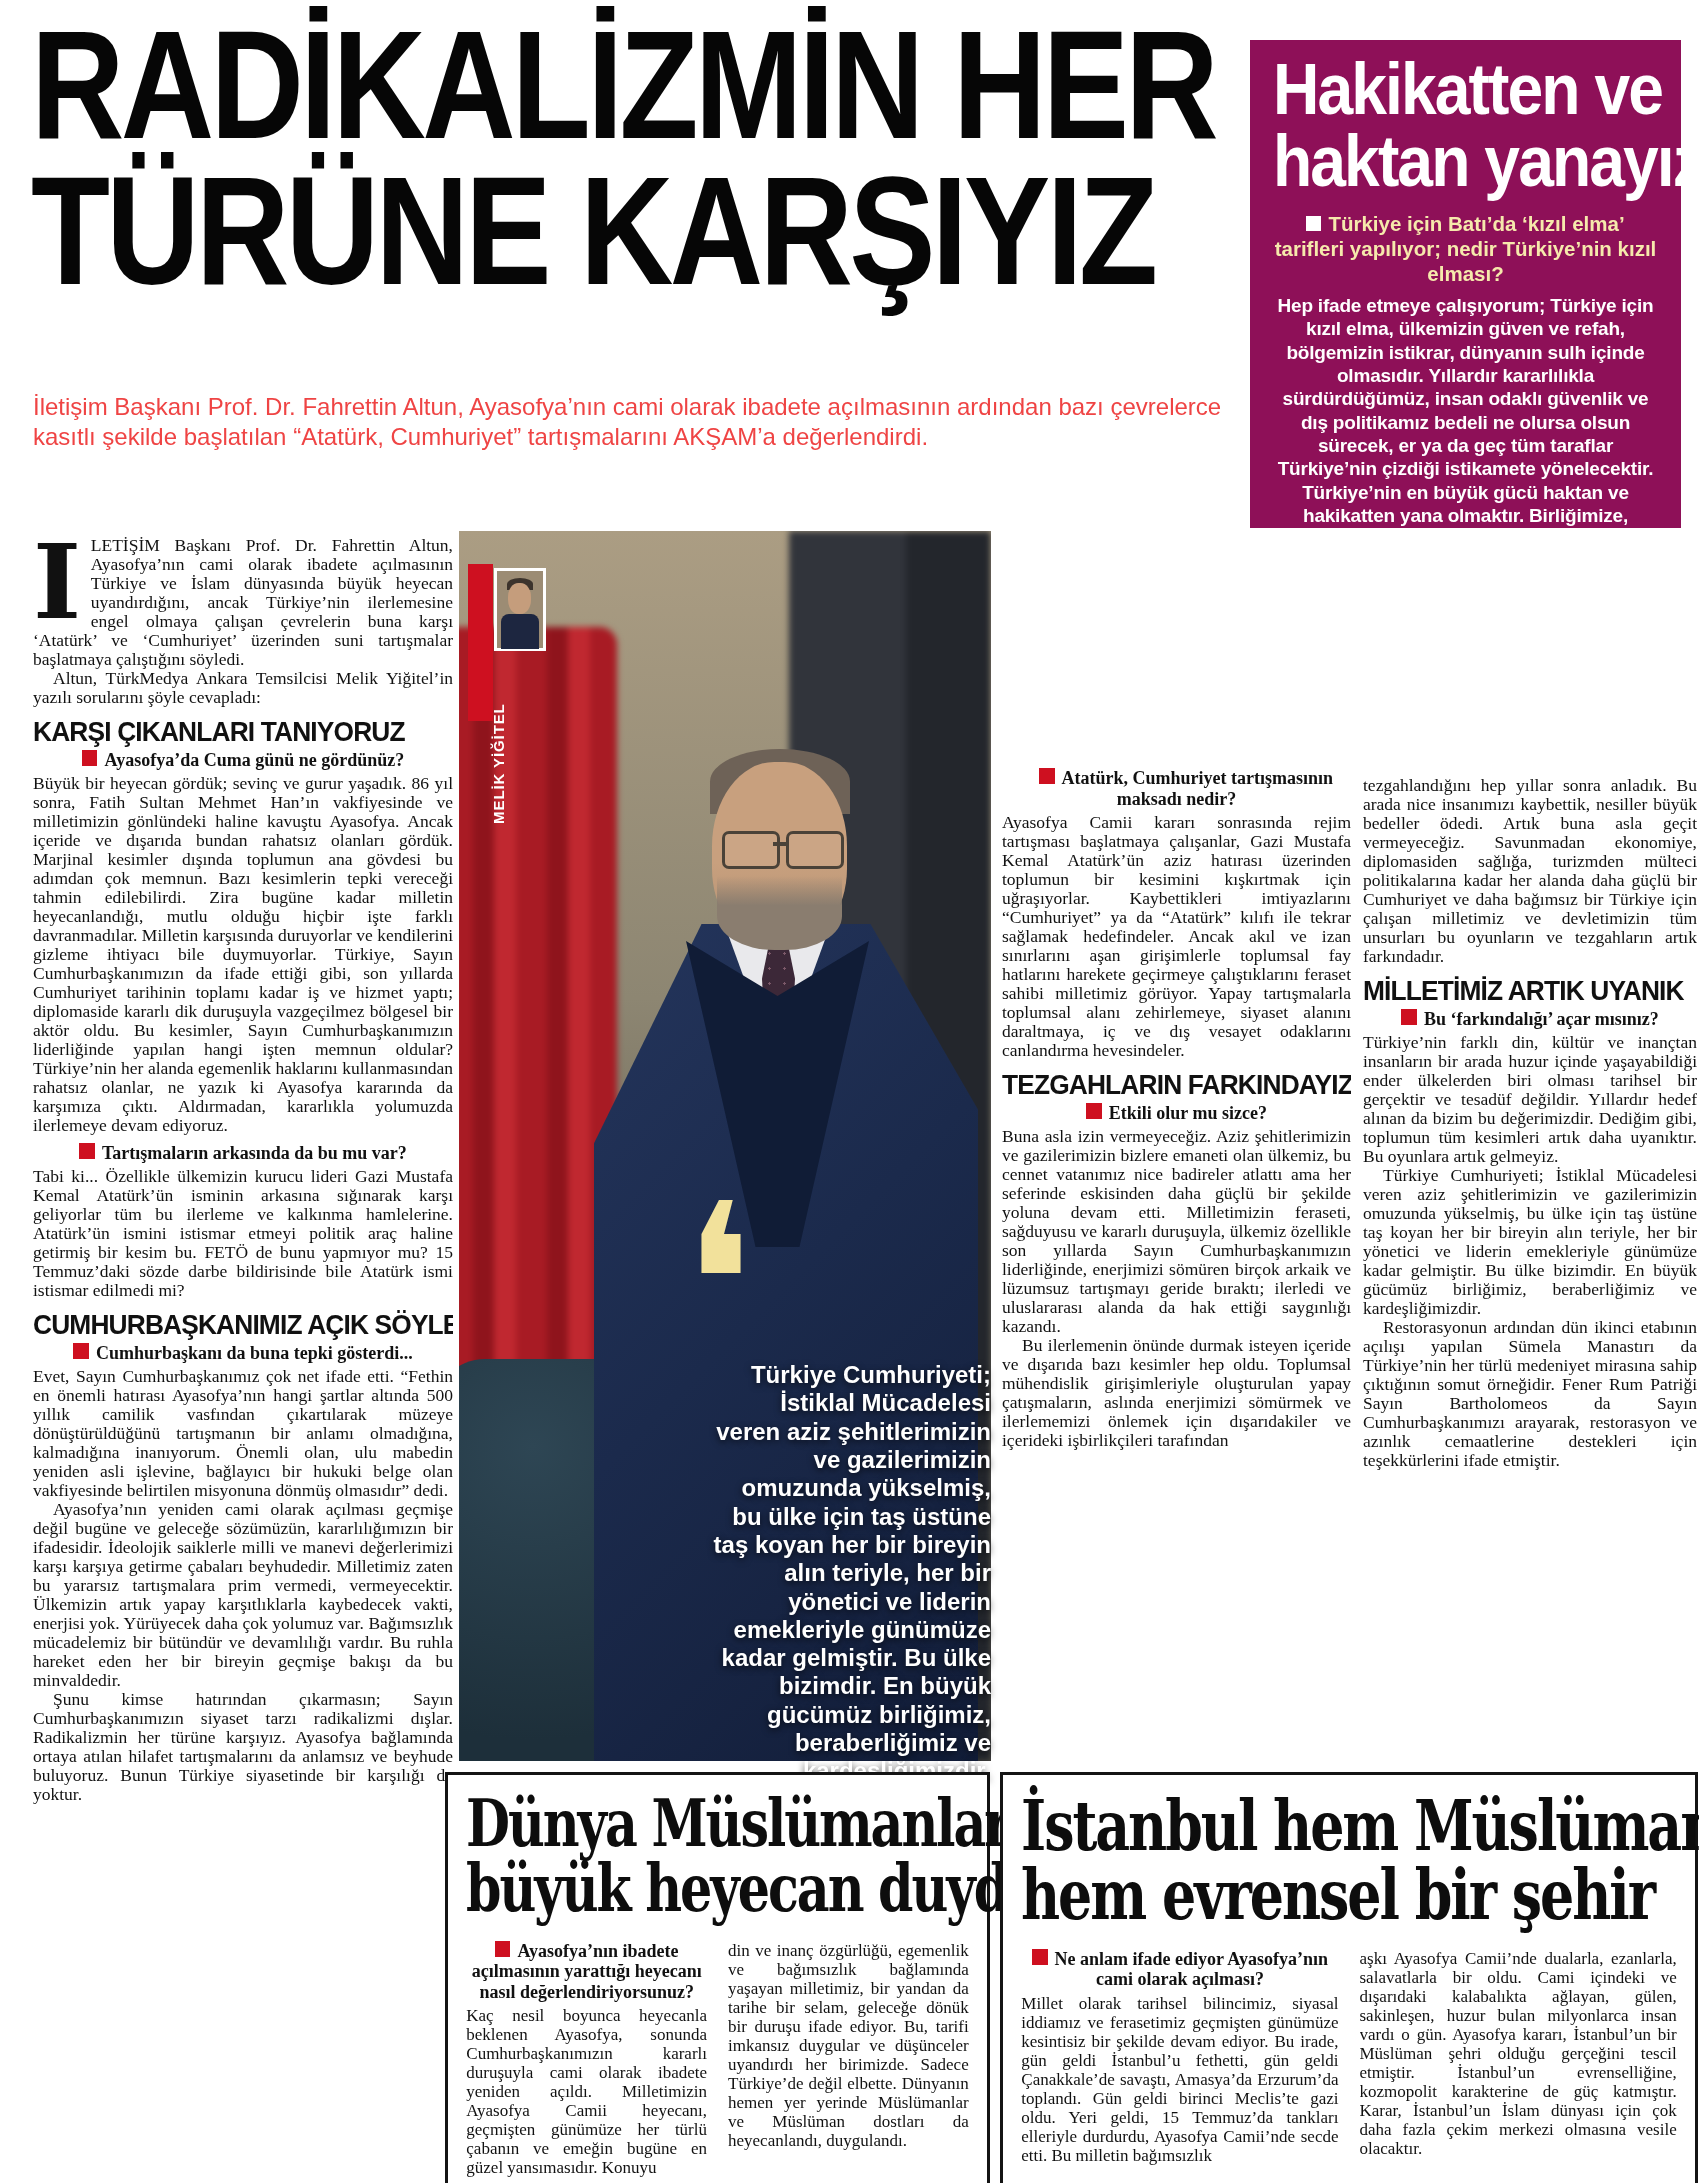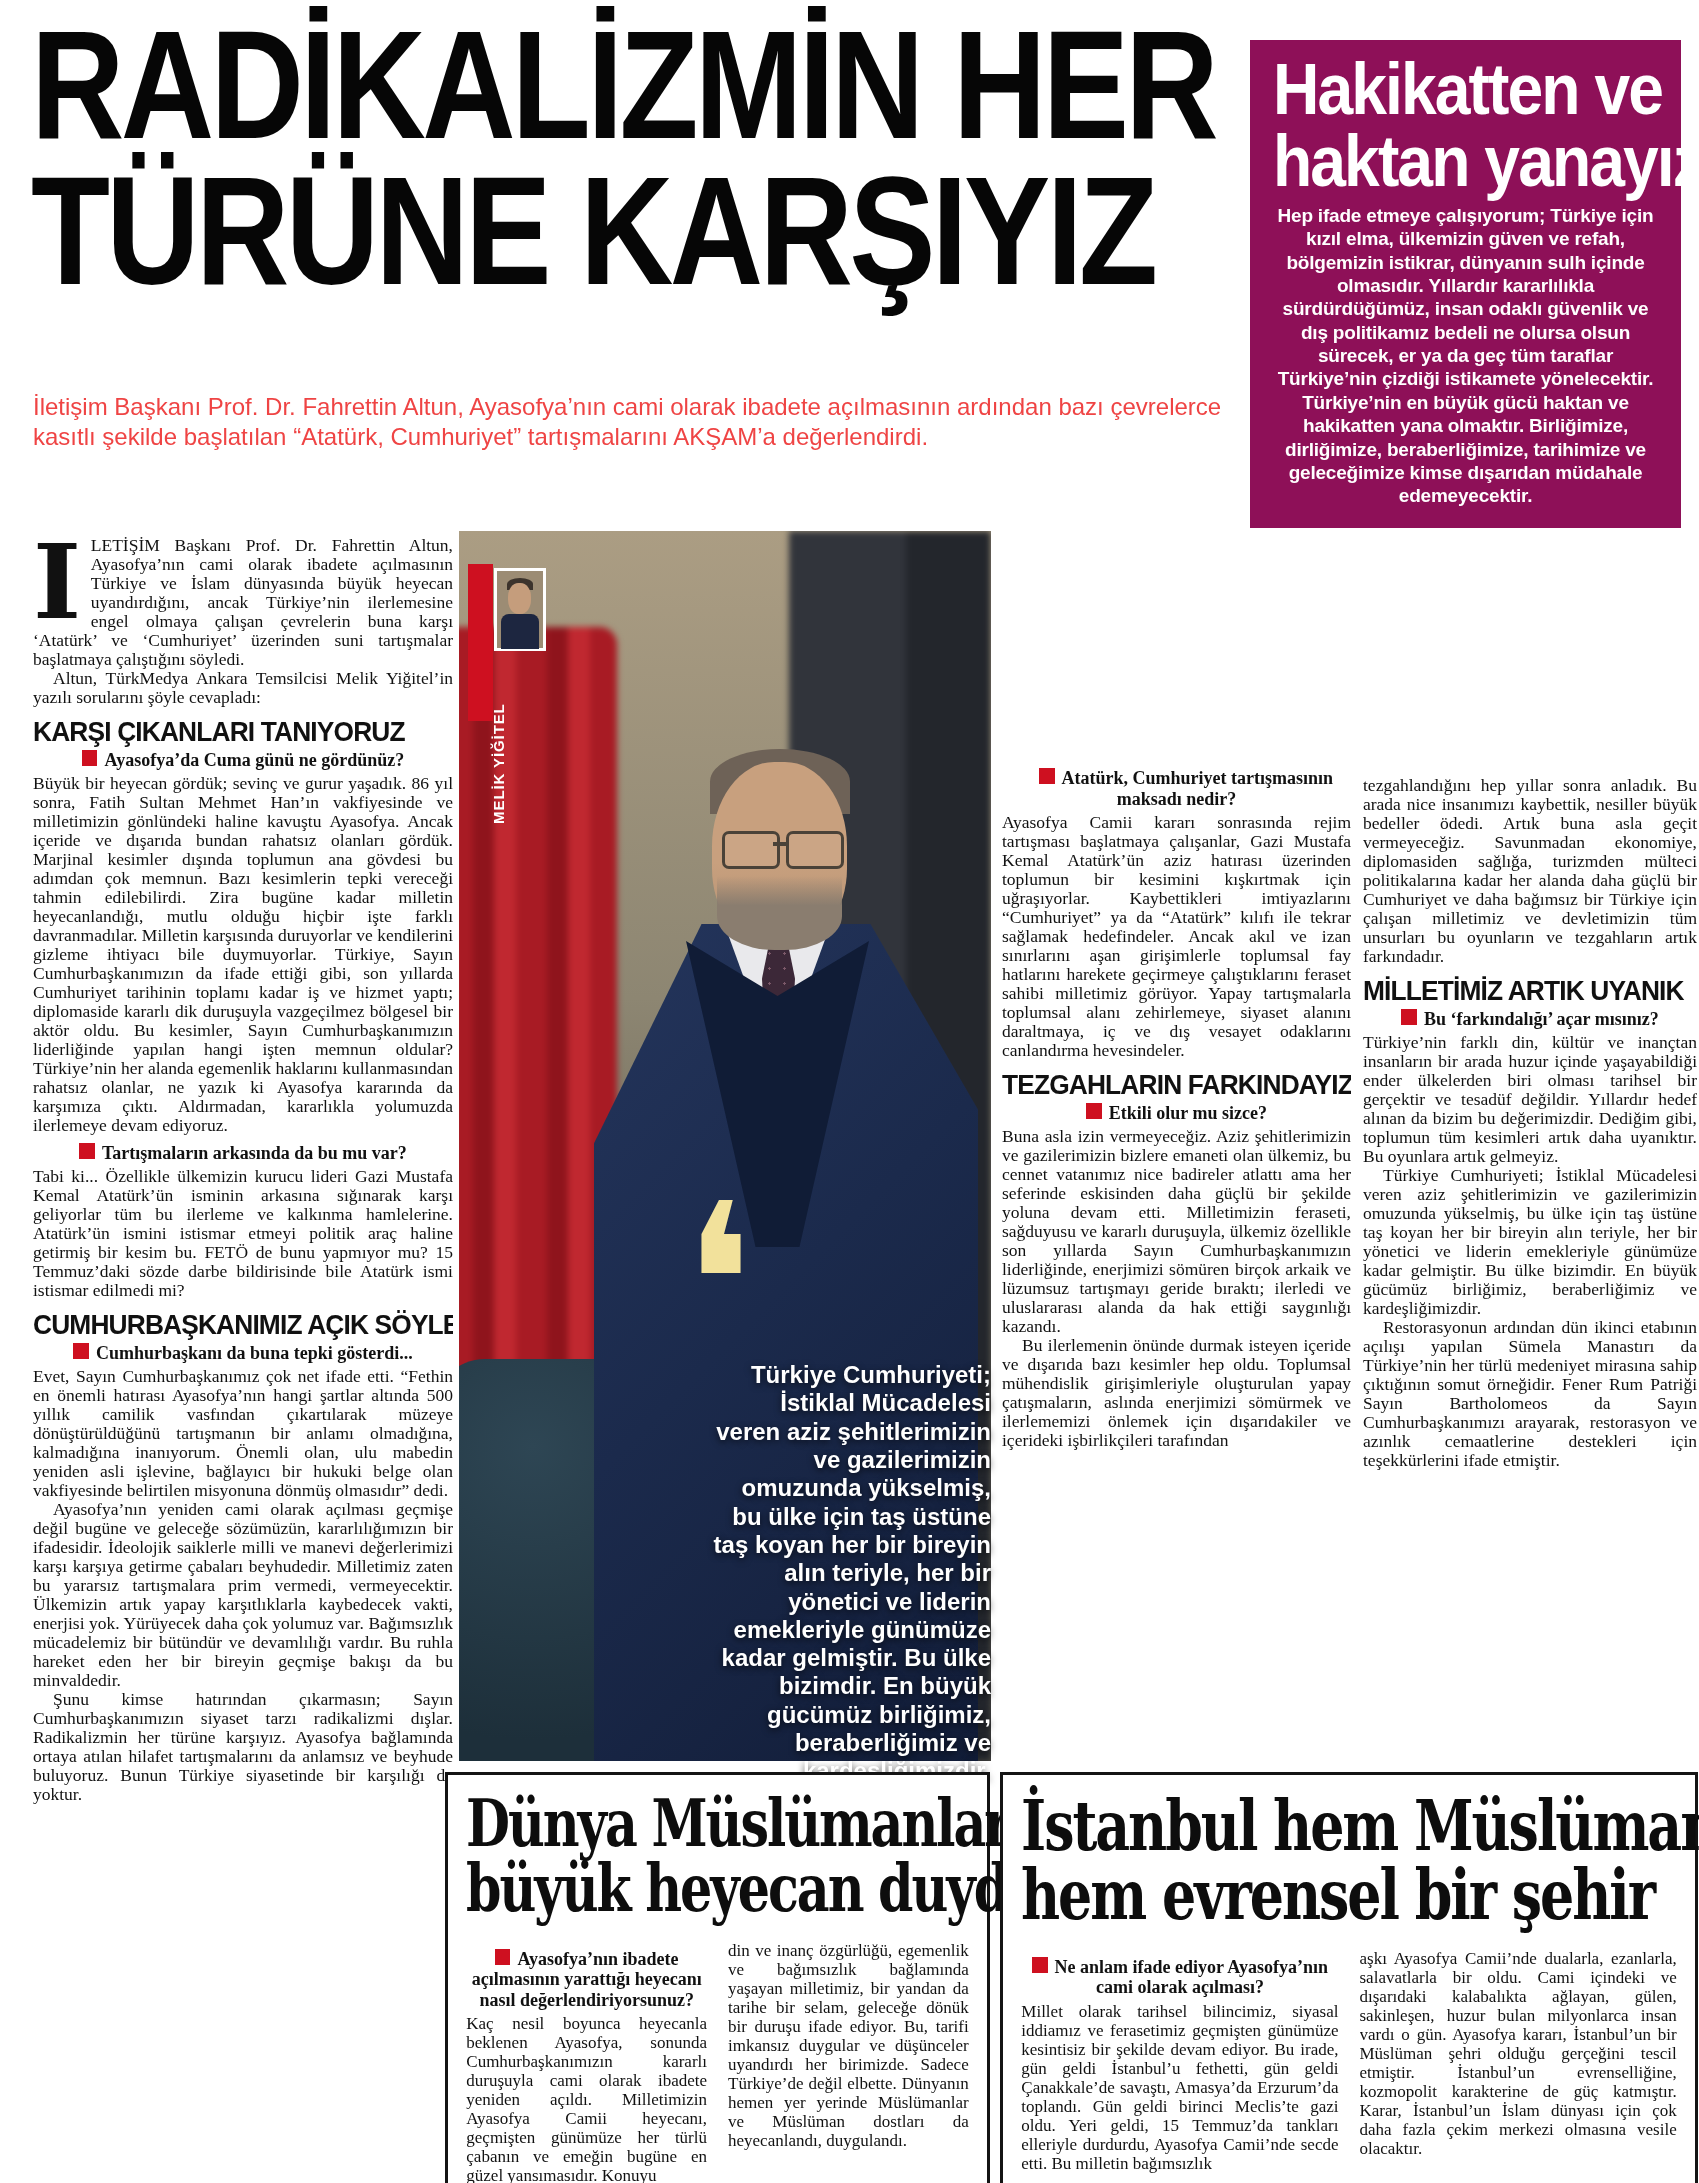--- a/index.html
+++ b/index.html
@@ -84,38 +84,41 @@
   .pquote{position:absolute;left:711px;top:1361px;width:280px;font-family:"Liberation Sans",sans-serif;
     font-weight:bold;font-size:24px;line-height:1.18;color:#fff;text-align:right;
     text-shadow:0 1.7px 7.9px rgba(0,0,0,0.7);}
   
   .bbox{position:absolute;border:3.1px solid #141414;background:#fff;box-sizing:border-box;
     padding:15.7px 18.3px;}
   .bbox .bhl{font-family:"DejaVu Serif",serif;font-weight:bold;font-size:65px;line-height:1.0;
     letter-spacing:-2.6px;transform:scaleX(0.78);transform-origin:left top;white-space:nowrap;color:#0d0d0d;}
   .bcols{display:flex;gap:21px;margin-top:20px;}
   .bcol{flex:1;font-size:17px;line-height:19px;text-align:justify;overflow:hidden;}
-  .bcol .question{font-size:18px;margin-top:8px;}
+  .bcol .question{font-size:18px;margin-top:0;}
   .bcol .rsq{margin-left:0;}
 </style>
 </head>
 <body>
 
 <div id="page">
 
   <div class="headline">
     <span class="hl">RADİKALİZMİN HER</span>
     <span class="hl">TÜRÜNE KARŞIYIZ</span>
   </div>
   <div class="deck">İletişim Başkanı Prof. Dr. Fahrettin Altun, Ayasofya’nın cami olarak ibadete açılmasının ardından bazı çevrelerce kasıtlı şekilde başlatılan “Atatürk, Cumhuriyet” tartışmalarını AKŞAM’a değerlendirdi.</div>
 
   <div class="sidebox">
     <div class="sb-title">
       <div>Hakikatten ve</div>
       <div>haktan yanayız</div>
+    </div>
+    <div class="sb-q">
+      <span class="wsq"></span><span>Türkiye için Batı’da ‘kızıl elma’ tarifleri yapılıyor; nedir Türkiye’nin kızıl elması?</span>
     </div>
     <div class="sb-body">Hep ifade etmeye çalışıyorum; Türkiye için kızıl elma, ülkemizin güven ve refah, bölgemizin istikrar, dünyanın sulh içinde olmasıdır. Yıllardır kararlılıkla sürdürdüğümüz, insan odaklı güvenlik ve dış politikamız bedeli ne olursa olsun sürecek, er ya da geç tüm taraflar Türkiye’nin çizdiği istikamete yönelecektir. Türkiye’nin en büyük gücü haktan ve hakikatten yana olmaktır. Birliğimize, dirliğimize, beraberliğimize, tarihimize ve geleceğimize kimse dışarıdan müdahale edemeyecektir.</div>
   </div>
 
   <div class="bodycol" style="left:33px;top:536px;width:420px;height:1718px;">
     <p class="para noindent"><span class="dropcap">İ</span><b style="font-weight:bold;"></b><span>LETİŞİM Başkanı Prof. Dr. Fahrettin Altun, Ayasofya’nın cami olarak ibadete açılmasının Türkiye ve İslam dünyasında büyük heyecan uyandırdığını, ancak Türkiye’nin ilerlemesine engel olmaya çalışan çevrelerin buna karşı ‘Atatürk’ ve ‘Cumhuriyet’ üzerinden suni tartışmalar başlatmaya çalıştığını söyledi.</span></p>
     <p class="para">Altun, TürkMedya Ankara Temsilcisi Melik Yiğitel’in yazılı sorularını şöyle cevapladı:</p>
     <div class="sechead">KARŞI ÇIKANLARI TANIYORUZ</div>
     <p class="question"><span class="rsq" style="margin-left:0;"></span><span>Ayasofya’da Cuma günü ne gördünüz?</span></p>
     <div>

